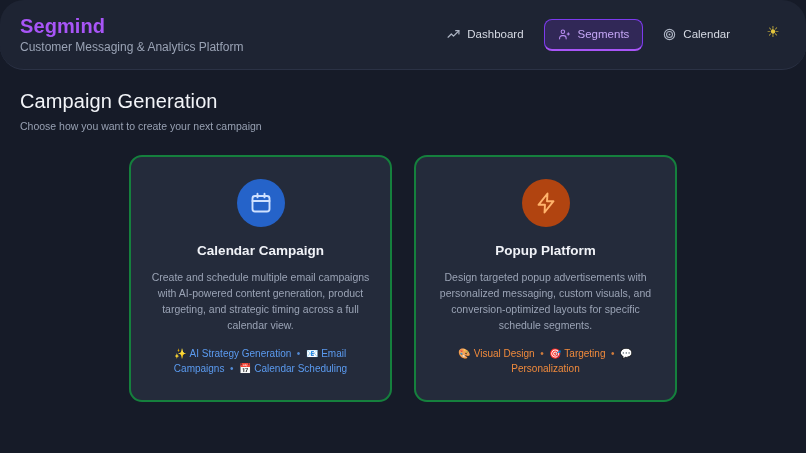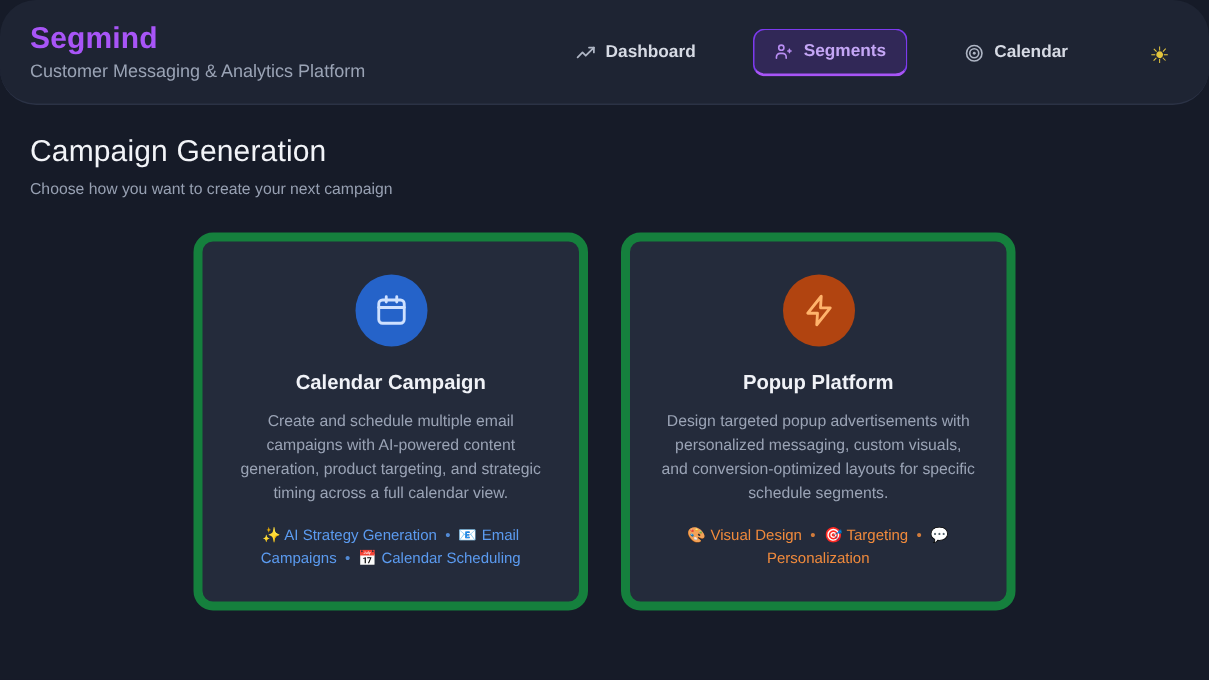--- a/index.html
+++ b/index.html
@@ -41,23 +41,22 @@
   }
 
   .brand-subtitle {
     font-size: 12px;
     color: #9aa3b5;
     line-height: 1.2;
   }
 
   .nav {
     display: flex;
-    align-items: flex-end;
-    gap: 24px;
-    font-weight: bold;
+    align-items: flex-start;
+    gap: 6px;
   }
 
   .nav-item {
     display: flex;
     align-items: center;
     gap: 7px;
     padding: 8px 13px;
     border-radius: 8px;
     font-size: 11.5px;
     color: #d6dae4;
@@ -120,21 +119,21 @@
     margin-top: 23px;
     display: flex;
     justify-content: center;
     gap: 22px;
   }
 
   .card {
     width: 263px;
     min-height: 247px;
     background: #242b3b;
-    border: 6px solid #15803d;
+    border: 2px solid #15803d;
     border-radius: 13px;
     padding: 22px 20px 20px 20px;
     display: flex;
     flex-direction: column;
     align-items: center;
     cursor: pointer;
   }
 
   .card-icon {
     width: 48px;

